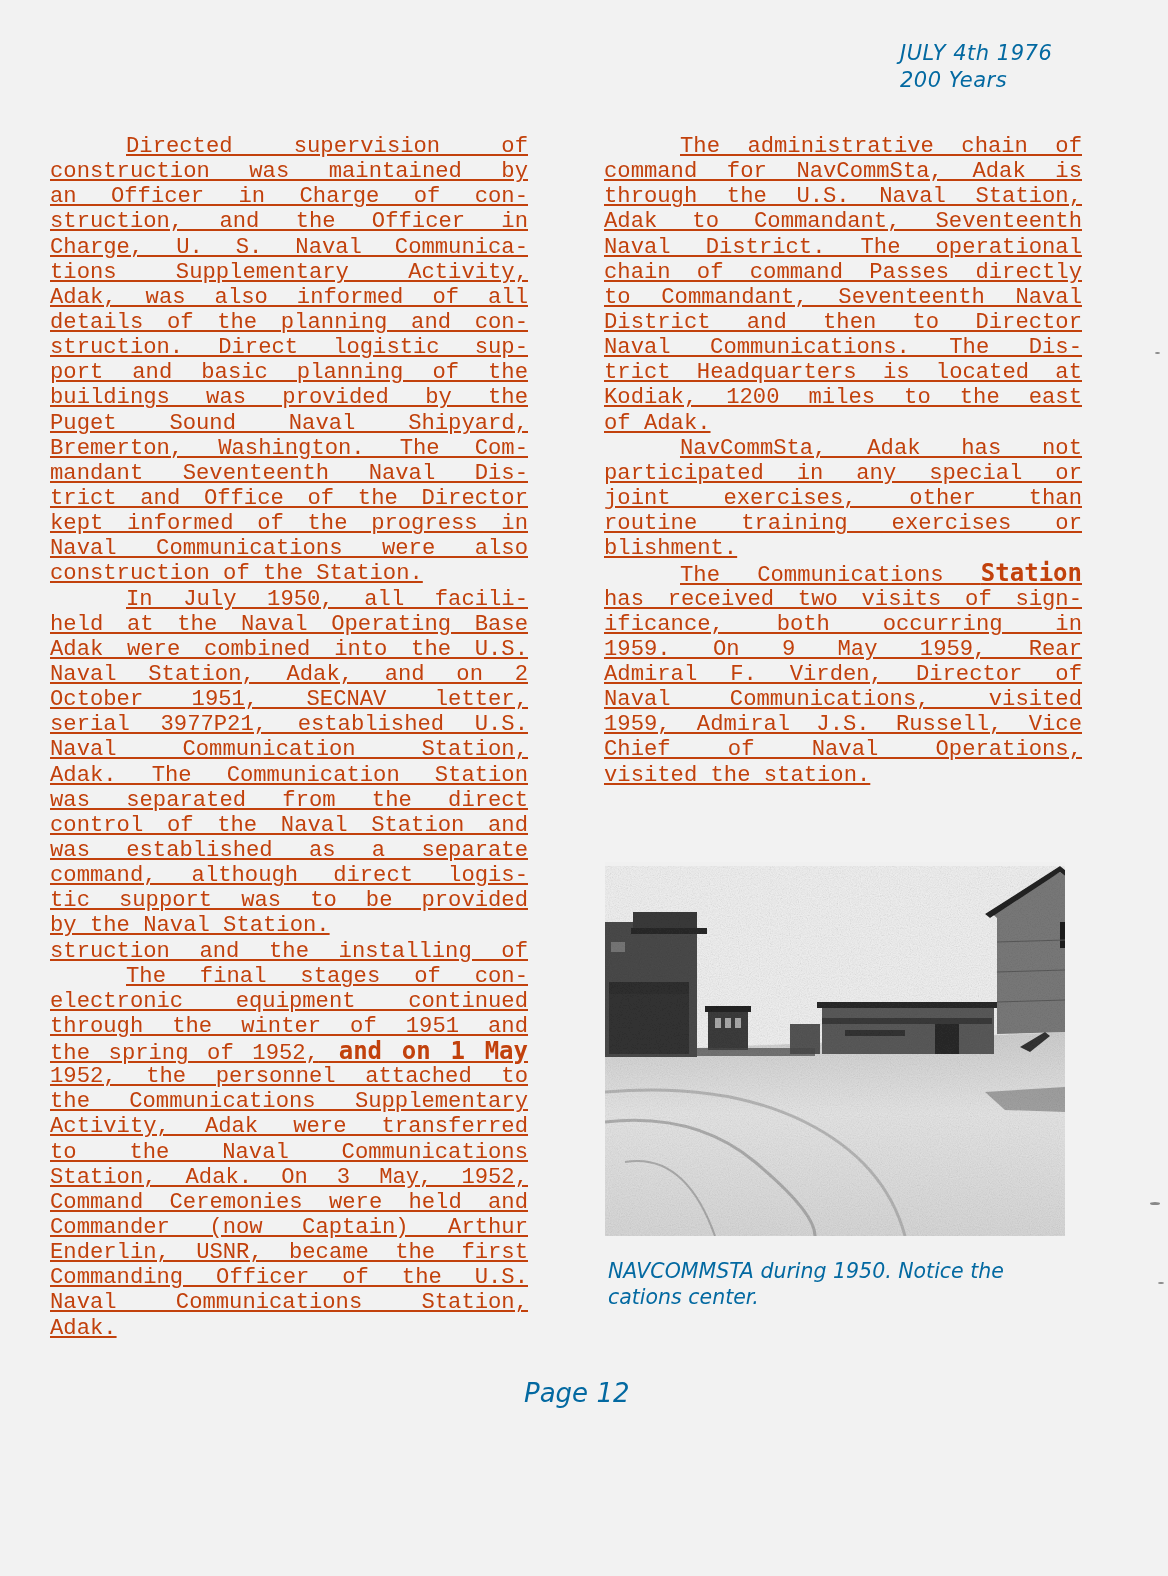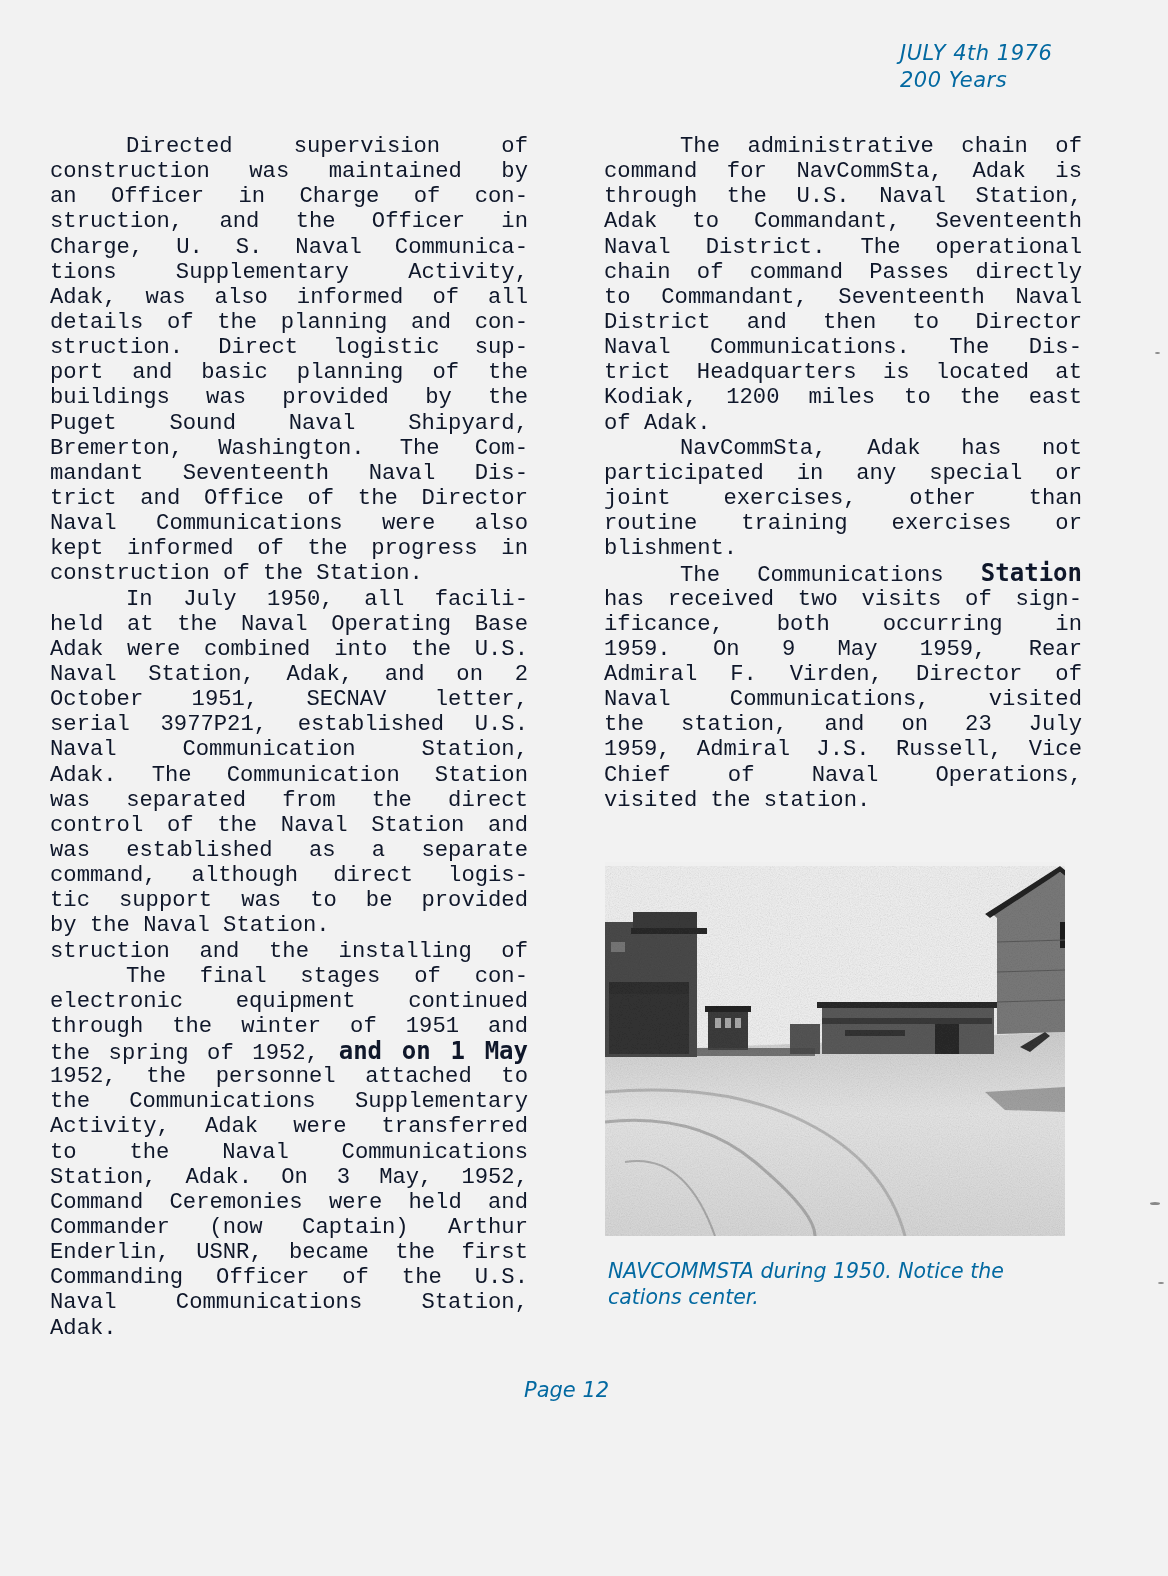--- a/index.html
+++ b/index.html
@@ -20,21 +20,22 @@
       font-size: 21px; line-height: 27px;
       letter-spacing: 0.5px;
     }
     .column {
       position: absolute;
       top: 134px;
       width: 478px;
       font-family: "Liberation Mono", monospace;
       font-size: 22.2px;
       line-height: 25.15px;
-      color: #0f172a;
+      color: #c2410c;
+      text-decoration: underline;
     }
     .col-left { left: 50px; }
     .col-right { left: 604px; }
     .line {
       display: block;
       text-align: justify;
       text-align-last: justify;
       white-space: nowrap;
       height: 25.15px;
       overflow: visible;
@@ -47,21 +48,21 @@
       position: absolute; left: 605px; top: 862px;
       width: 460px; height: 374px;
     }
     .caption {
       position: absolute; left: 608px; top: 1258px;
       font-size: 20.5px; line-height: 26px;
       width: 470px;
     }
     .page-num {
       position: absolute; left: 524px; top: 1378px;
-      font-size: 21px;
+      font-size: 26px;
     }
     .speck { position: absolute; background: #888; border-radius: 50%; }
   </style>
 </head>
 <body>
 
 <div class="header hand">
   <div>JULY 4th 1976</div>
   <div>200 Years</div>
 </div>
@@ -75,22 +76,22 @@
     <div class="line"><span>tions   Supplementary  Activity,</span></div>
     <div class="line"><span>Adak, was also  informed  of all</span></div>
     <div class="line"><span>details of the planning and con-</span></div>
     <div class="line"><span>struction.  Direct logistic sup-</span></div>
     <div class="line"><span>port and  basic planning  of the</span></div>
     <div class="line"><span>buildings  was provided  by  the</span></div>
     <div class="line"><span>Puget   Sound  Naval   Shipyard,</span></div>
     <div class="line"><span>Bremerton, Washington.  The Com-</span></div>
     <div class="line"><span>mandant  Seventeenth Naval  Dis-</span></div>
     <div class="line"><span>trict and Office of the Director</span></div>
+    <div class="line"><span>kept informed of the progress in</span></div>
     <div class="line"><span>Naval Communications  were  also</span></div>
-    <div class="line"><span>kept informed of the progress in</span></div>
     <div class="line last"><span>construction of the Station.</span></div>
     <div class="line indent"><span>In July  1950, all  facili-</span></div>
     <div class="line"><span>held at the Naval Operating Base</span></div>
     <div class="line"><span>Adak were combined into the U.S.</span></div>
     <div class="line"><span>Naval Station,  Adak,  and  on 2</span></div>
     <div class="line"><span>October  1951,   SECNAV  letter,</span></div>
     <div class="line"><span>serial 3977P21, established U.S.</span></div>
     <div class="line"><span>Naval   Communication   Station,</span></div>
     <div class="line"><span>Adak.  The Communication Station</span></div>
     <div class="line"><span>was  separated  from the  direct</span></div>
@@ -133,21 +134,20 @@
     <div class="line"><span>participated  in any  special or</span></div>
     <div class="line"><span>joint  exercises,   other   than</span></div>
     <div class="line"><span>routine  training  exercises  or</span></div>
     <div class="line last"><span>blishment.</span></div>
     <div class="line indent"><span>The Communications </span><span class="b">Station</span></div>
     <div class="line"><span>has received two visits of sign-</span></div>
     <div class="line"><span>ificance,   both   occurring  in</span></div>
     <div class="line"><span>1959.  On  9   May   1959,  Rear</span></div>
     <div class="line"><span>Admiral  F. Virden,  Director of</span></div>
     <div class="line"><span>Naval   Communications,  visited</span></div>
-    <div class="line"><span>the  station,  and  on  23  July</span></div>
     <div class="line"><span>1959, Admiral J.S. Russell, Vice</span></div>
     <div class="line"><span>Chief   of   Naval   Operations,</span></div>
     <div class="line last"><span>visited the station.</span></div>
   </div>
 
 <div class="photo">
   <svg width="460" height="374" viewBox="0 0 460 374">
     <defs>
       <filter id="grain" x="0" y="0" width="100%" height="100%">
         <feTurbulence type="fractalNoise" baseFrequency="0.9" numOctaves="2" seed="3" result="n"></feTurbulence>

